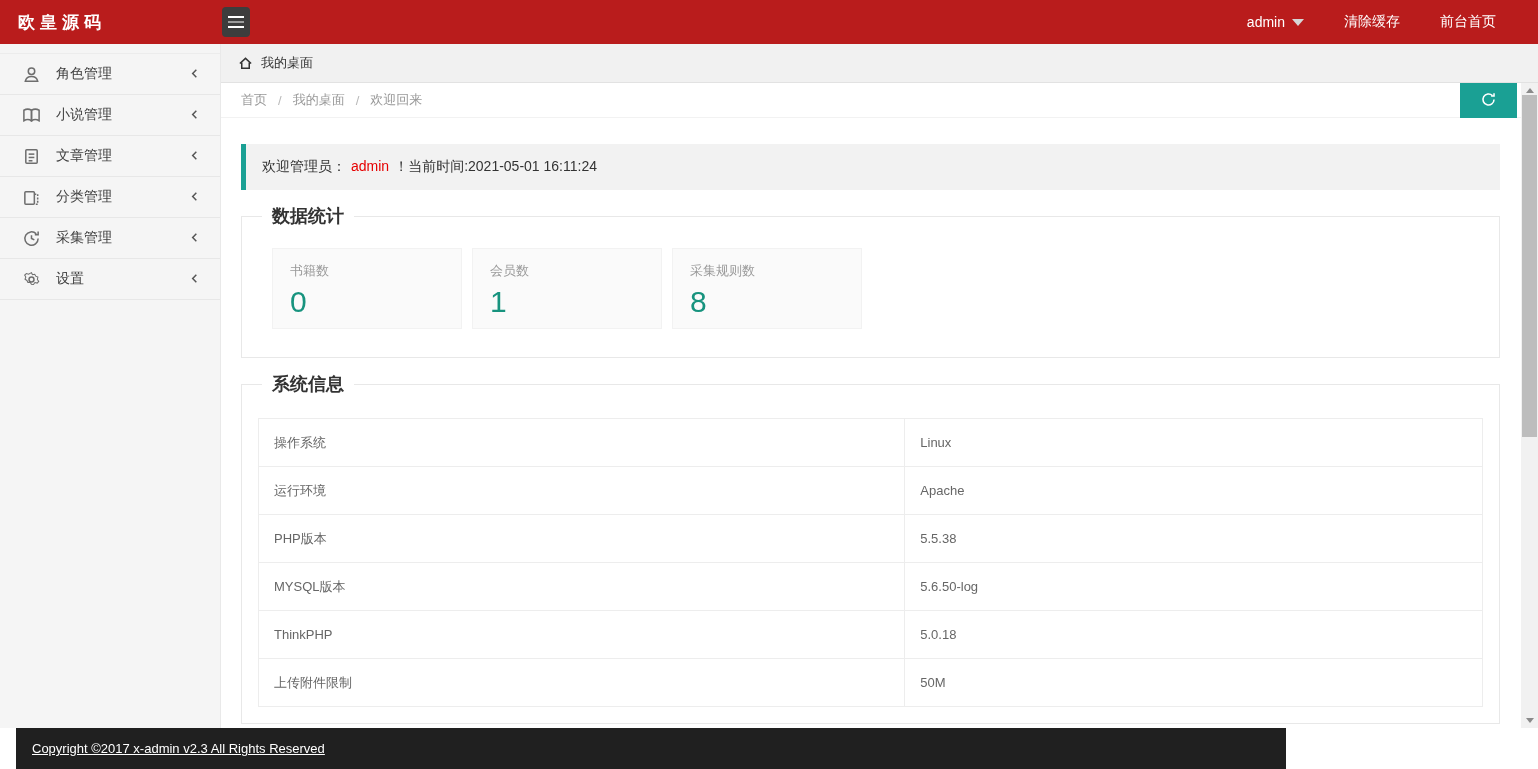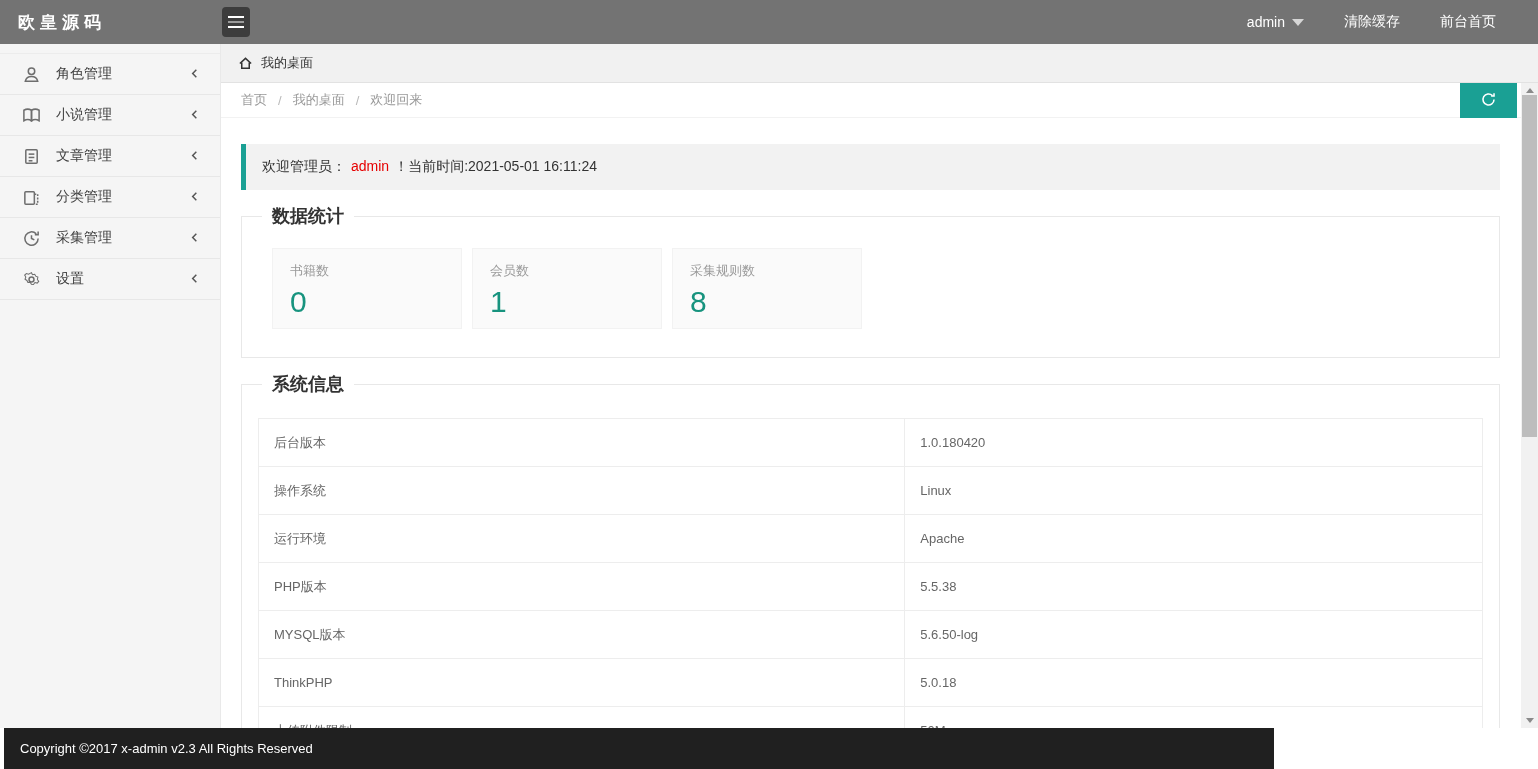--- a/index.html
+++ b/index.html
@@ -1,21 +1,21 @@
 <!DOCTYPE html>
 <html><head>
 <meta charset="utf-8">
 <style>
   * { margin:0; padding:0; box-sizing:border-box; }
   html,body { width:1538px; height:769px; overflow:hidden; background:#fff;
     font-family:"Liberation Sans","DejaVu Sans",sans-serif; }
 
   
   .topbar { position:absolute; top:0; left:0; width:1538px; height:44px;
-    background:#737373; display:flex; align-items:center; z-index:50; }
+    background:#b91c1c; display:flex; align-items:center; z-index:50; }
   .logo { width:222px; padding-left:18px; color:#fff; font-size:17px;
     font-weight:bold; letter-spacing:5px; }
   .hamburger { width:28px; height:30px; background:#3d3d3d; border-radius:4px;
     display:flex; flex-direction:column; justify-content:center; align-items:center;
     gap:3px; cursor:pointer; border:none; }
   .hamburger .bar { width:16px; height:2px; background:#fff; }
   .hamburger .bar.mid { background:#9b9b9b; }
   .topbar-right { margin-left:auto; display:flex; align-items:center; gap:40px;
     padding-right:42px; color:#fff; font-size:14px; }
   .admin-dd { display:flex; align-items:center; gap:7px; cursor:pointer; }
@@ -82,23 +82,23 @@
   .sb-btn.up { top:0; }
   .sb-btn.down { bottom:0; }
   .tri-up { width:0; height:0; border-left:4px solid transparent;
     border-right:4px solid transparent; border-bottom:5px solid #8a8a8a; }
   .tri-down { width:0; height:0; border-left:4px solid transparent;
     border-right:4px solid transparent; border-top:5px solid #8a8a8a; }
   .sb-thumb { position:absolute; top:12px; left:1px; width:15px; height:342px;
     background:#bdbdbd; cursor:grab; }
 
   
-  .footer { position:absolute; bottom:0; left:4px; width:1270px; height:41px;
+  .footer { position:absolute; bottom:0; left:16px; width:1270px; height:41px;
     background:#202020; color:#fff; display:flex; align-items:center;
-    padding-left:16px; font-size:13px; z-index:50; }
+    padding-left:16px; font-size:13px; z-index:50;text-decoration:underline; }
 </style>
 </head>
 <body>
 
 <div class="topbar">
   <div class="logo">欧皇源码</div>
   <button class="hamburger">
     <span class="bar"></span>
     <span class="bar mid"></span>
     <span class="bar"></span>
@@ -265,24 +265,20 @@
         </div>
       </div>
     </fieldset>
 
     <fieldset class="section">
       <legend>系统信息</legend>
       <div class="sys-body">
         <table class="sys-table">
           <tbody>
             <tr>
-              <td class="label-cell">后台版本</td>
-              <td>1.0.180420</td>
-            </tr>
-            <tr>
               <td class="label-cell">操作系统</td>
               <td>Linux</td>
             </tr>
             <tr>
               <td class="label-cell">运行环境</td>
               <td>Apache</td>
             </tr>
             <tr>
               <td class="label-cell">PHP版本</td>
               <td>5.5.38</td>

